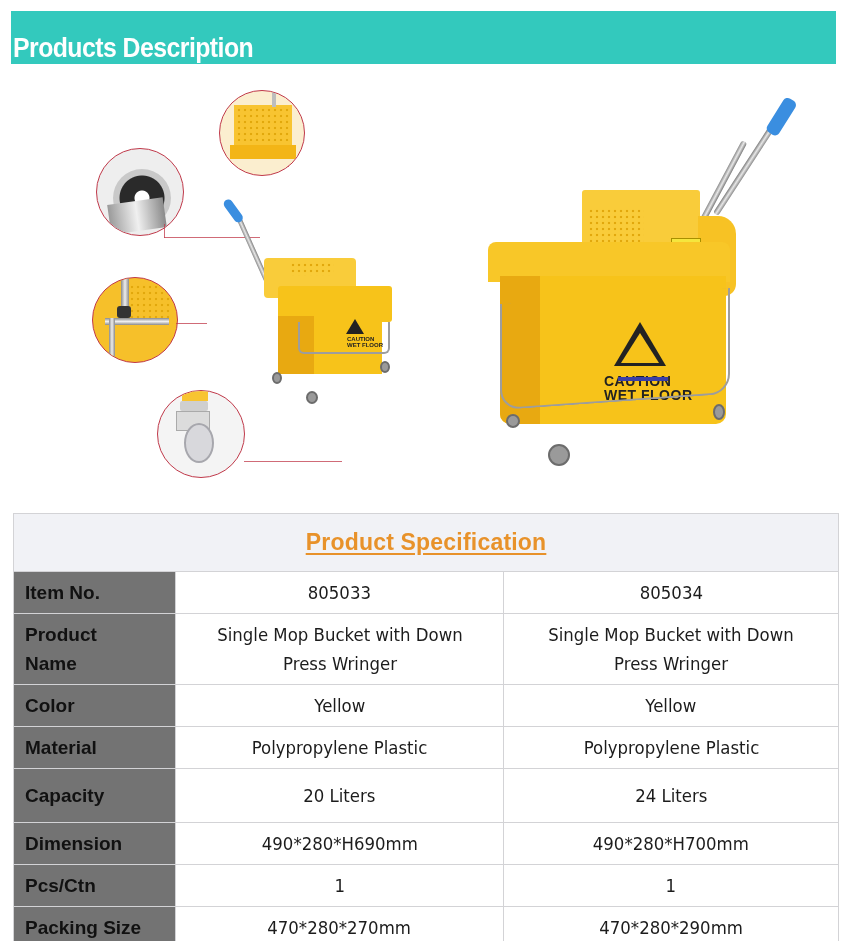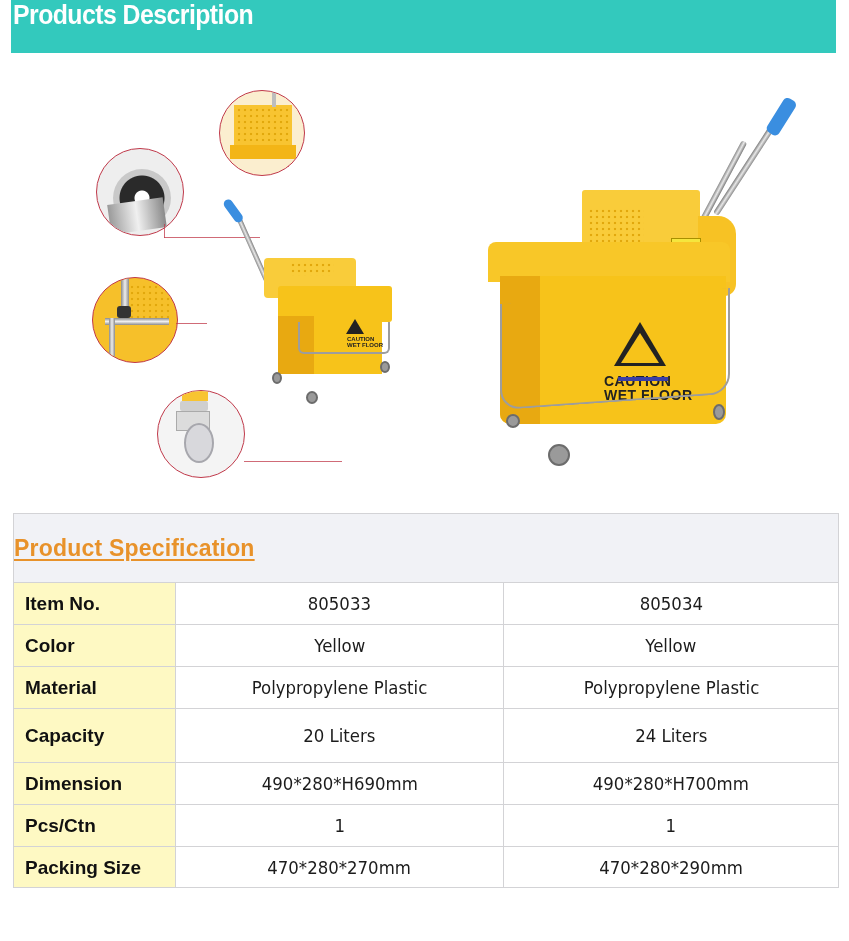--- a/index.html
+++ b/index.html
@@ -1,21 +1,21 @@
 <!DOCTYPE html>
 <html><head>
   <meta charset="utf-8">
   <style>
     * { box-sizing: border-box; margin: 0; padding: 0; }
     html, body { width: 849px; height: 941px; background: #ffffff; overflow: hidden; }
     body { position: relative; font-family: "DejaVu Sans", sans-serif; color: #111; }
 
     .banner {
-      position: absolute; left: 11px; top: 0; width: 825px; height: 53px;
-      background: #33c9bd; display: flex; align-items: flex-start; padding-left: 2px;
+      position: absolute; left: 11px; top: 11px; width: 825px; height: 53px;
+      background: #33c9bd; display: flex; align-items: flex-end; padding-left: 2px;
     }
     .banner-title {
       color: #ffffff; font-family: "Liberation Sans", sans-serif; font-weight: bold;
       font-size: 27px; letter-spacing: -0.6px; transform: scaleX(0.92); transform-origin: left center;
     }
 
     .gallery { position: absolute; left: 16px; top: 66px; width: 849px; height: 440px; }
 
     
     .detail {
@@ -50,28 +50,28 @@
     .bail { position: absolute; border: 2px solid #9d9d9d; border-top: none; border-radius: 0 0 6px 6px; }
 
     
     .spec {
       position: absolute; left: 13px; top: 513px; width: 825px;
       border-collapse: collapse; table-layout: fixed;
       font-family: "DejaVu Sans", sans-serif; font-size: 18px;
     }
     .spec td, .spec th { border: 1px solid #d3d3d6; }
     .spec .title-cell {
-      height: 69px; background: #f1f2f6; text-align: left; vertical-align: middle;
+      height: 58px; background: #f1f2f6; text-align: center; vertical-align: middle;
     }
     .spec .title-text {
       color: #e8922a; font-weight: bold; font-size: 23px; text-decoration: underline;
       text-underline-offset: 3px; font-family: "Liberation Sans", sans-serif; letter-spacing: 0.2px;
     }
     .spec .label {
-      background: #fef9c3; font-weight: bold; font-family: "Liberation Sans", sans-serif;
+      background: #737373; font-weight: bold; font-family: "Liberation Sans", sans-serif;
       font-size: 19px; padding-left: 11px; text-align: left; vertical-align: middle; color: #111;
       line-height: 29px;
     }
     .spec .val {
       text-align: center; vertical-align: middle; background: #fff; color: #1c1c1c;
       font-family: "DejaVu Sans", sans-serif; font-size: 18px; line-height: 29px;
       transform-origin: center;
     }
     .val span { display: inline-block; transform: scaleX(0.92); }
   </style>
@@ -177,20 +177,27 @@
       <tr>
     <td class="title-cell" colspan="3">
       <span class="title-text">Product Specification</span>
     </td>
   </tr>
   <tr style="height:42px;">
     <td class="label">Item No.</td>
     <td class="val"><span>805033</span></td>
     <td class="val"><span>805034</span></td>
   </tr>
+  <tr style="height:71px;">
+    <td class="label">
+          <div style="width:90px;">Product Name</div>
+        </td>
+    <td class="val"><span style="width:300px;">Single Mop Bucket with Down Press Wringer</span></td>
+    <td class="val"><span style="width:300px;">Single Mop Bucket with Down Press Wringer</span></td>
+  </tr>
   <tr style="height:42px;">
     <td class="label">Color</td>
     <td class="val"><span>Yellow</span></td>
     <td class="val"><span>Yellow</span></td>
   </tr>
   <tr style="height:42px;">
     <td class="label">Material</td>
     <td class="val"><span>Polypropylene Plastic</span></td>
     <td class="val"><span>Polypropylene Plastic</span></td>
   </tr>

